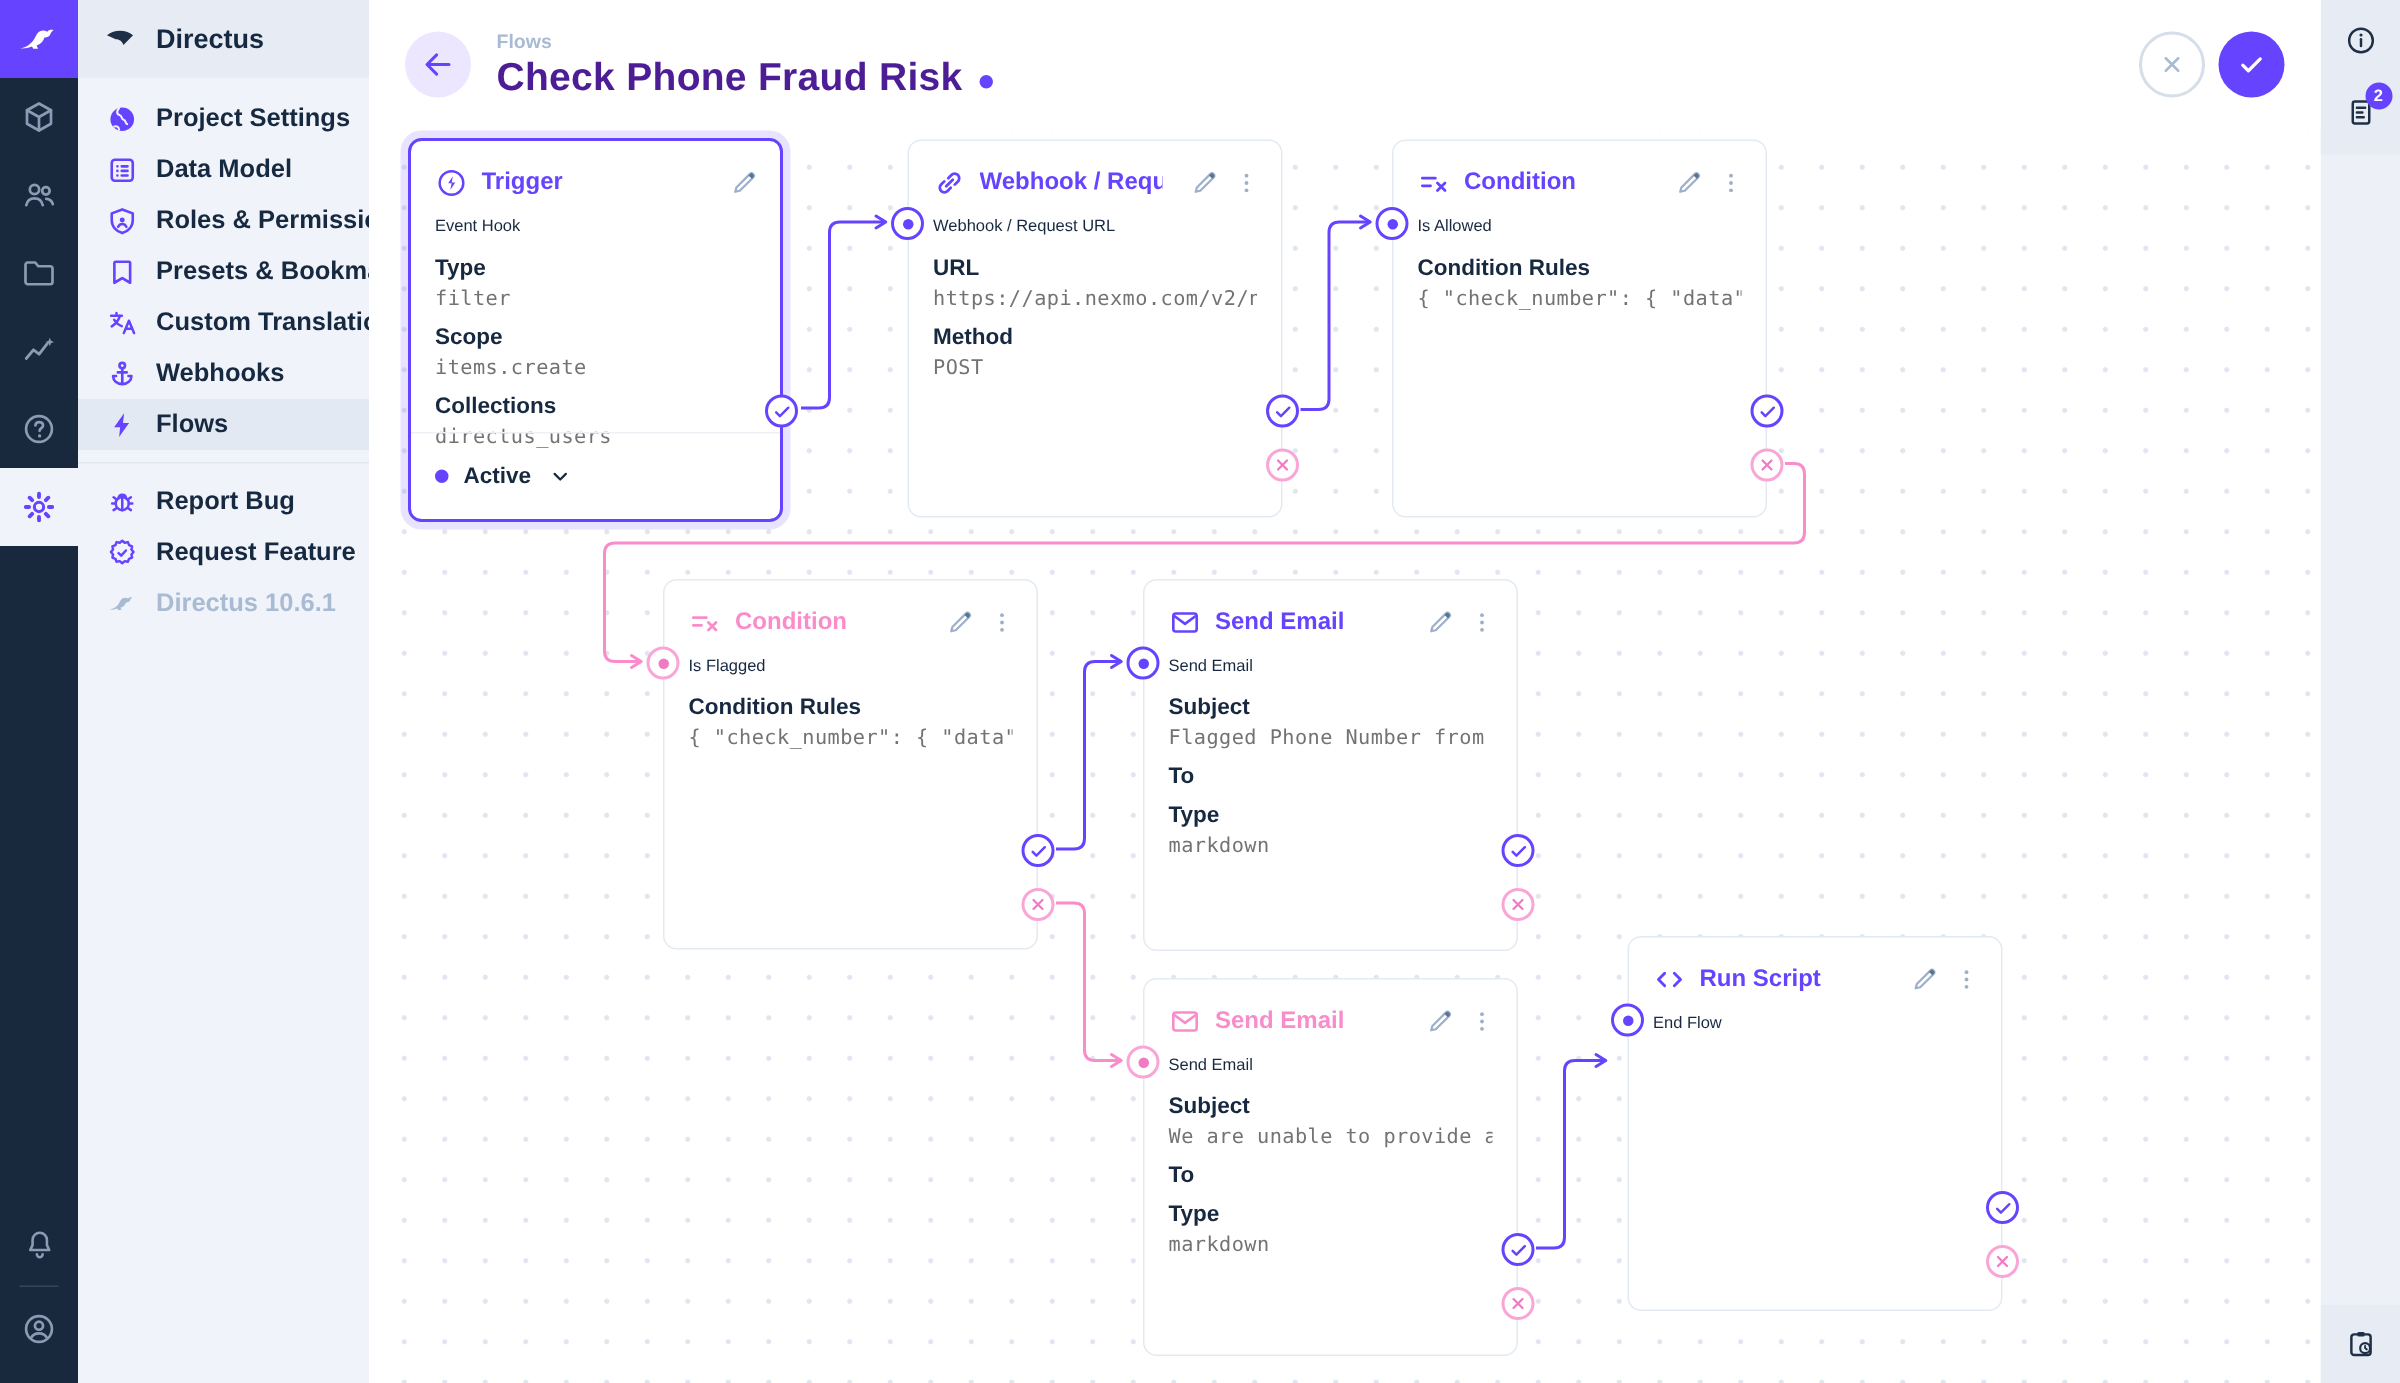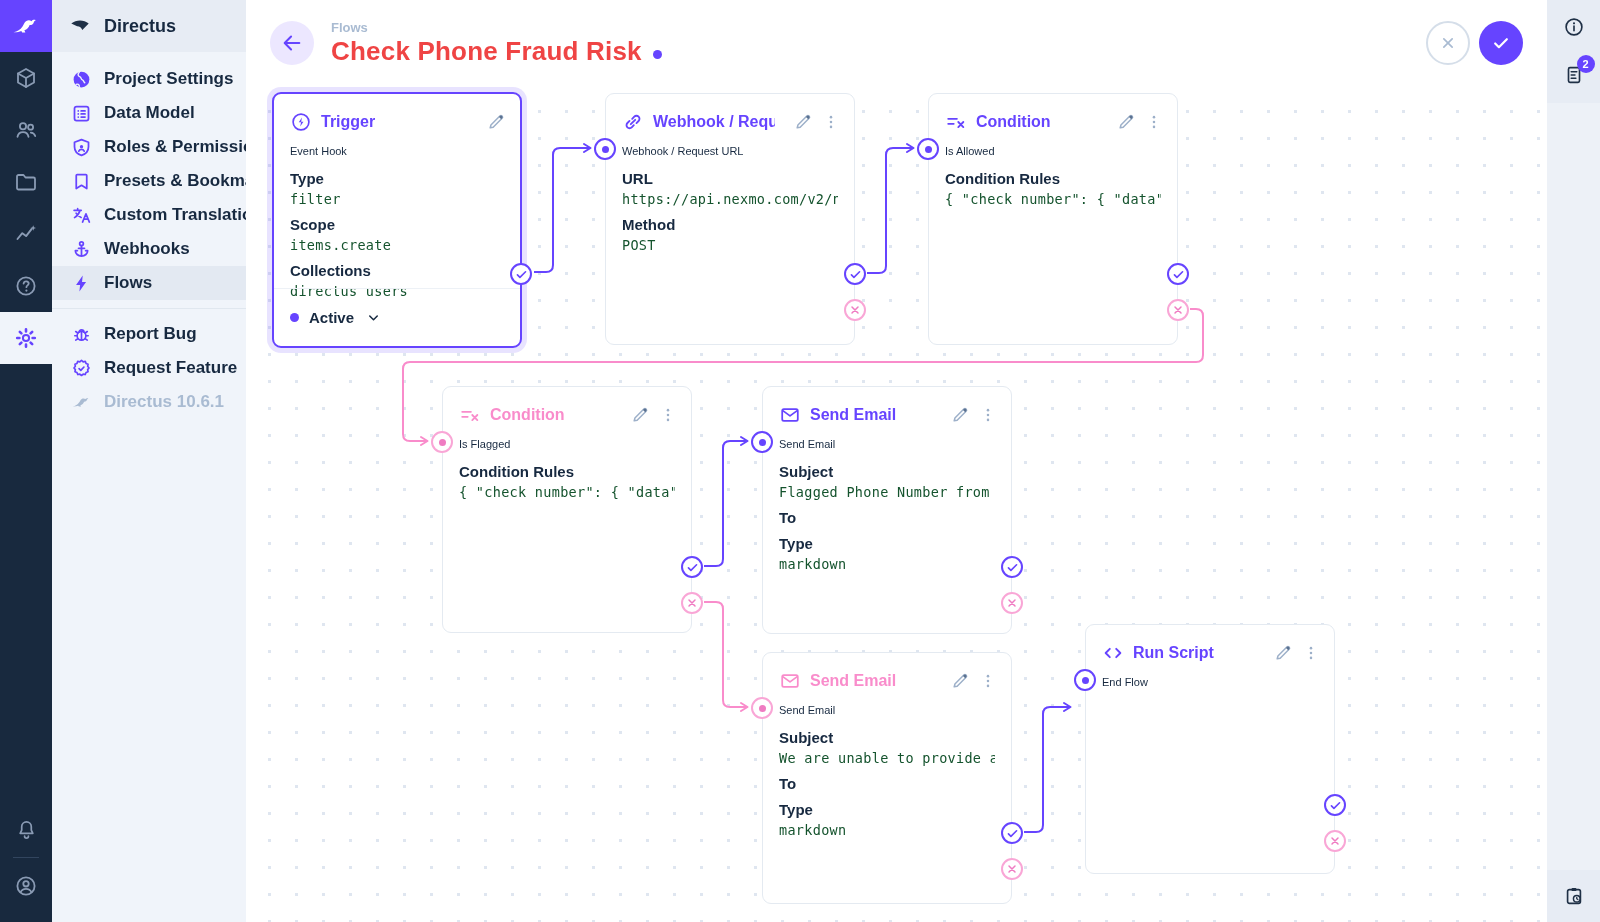--- a/index.html
+++ b/index.html
@@ -25,21 +25,21 @@
   .nav-item.dim{color:#a9bbd2}
   .nav-item.dim .nico{color:#a9bbd2}
   .nav-divider{height:1px;background:#e0e7ef;margin:8px 0}
 
   
   .main{flex:1;position:relative;min-width:0;background:#fff}
   .header{height:86px;display:flex;align-items:center;padding:0 24px;position:relative;z-index:6;background:#fff}
   .back-btn{width:44px;height:44px;border-radius:50%;background:#ece7ff;color:#6644ff;display:grid;place-items:center;margin-right:17px;border:none;cursor:pointer;flex-shrink:0}
   .crumb{font-size:13px;font-weight:600;color:#a9bbd2;margin-bottom:1px}
   .title-row{display:flex;align-items:center}
-  .page-title{font-size:26px;font-weight:700;color:#ef4444;letter-spacing:.2px}
+  .page-title{font-size:26px;font-weight:700;color:#4c1d95;letter-spacing:.2px}
   .unsaved-dot{width:9px;height:9px;border-radius:50%;background:#6644ff;margin-left:11px;margin-top:6px}
   .header-actions{margin-left:auto;display:flex;gap:9px;align-items:center}
   .btn-circle{width:44px;height:44px;border-radius:50%;display:grid;place-items:center;cursor:pointer}
   .btn-cancel{background:#fff;border:2px solid #d5dee9;color:#a9bbd2}
   .btn-save{background:#6644ff;border:none;color:#fff}
 
   .canvas{position:absolute;left:0;top:86px;right:0;bottom:0;overflow:hidden;
     background-image:radial-gradient(circle,#dfe6f0 1.5px,transparent 1.7px);
     background-size:27px 27px;background-position:10px 12px}
   .wires{position:absolute;left:0;top:0;z-index:1}
@@ -50,21 +50,21 @@
   .card-header{display:flex;align-items:center;gap:9px;padding:17px 14px 0 16px}
   .card-icon{display:grid;place-items:center;flex-shrink:0}
   .card-title{font-size:16px;font-weight:700;white-space:nowrap;overflow:hidden;flex:0 1 auto;min-width:0}
   .card.primary .card-title,.card.primary .card-icon{color:#6644ff}
   .card.secondary .card-title,.card.secondary .card-icon{color:#f98ccb}
   .hspacer{flex:1}
   .ghost-icon{color:#9db0c9;display:grid;place-items:center;flex-shrink:0;cursor:pointer}
   .card-name{padding:0 16px;font-size:11px;margin-top:9px;line-height:19px}
   .field{padding:0 16px;margin-top:9px}
   .field-label{font-size:15px;font-weight:700}
-  .field-value{font-family:"DejaVu Sans Mono",monospace;font-size:13.5px;color:#14532d;white-space:nowrap;overflow:hidden;margin-top:4px;letter-spacing:.3px}
+  .field-value{font-family:"DejaVu Sans Mono",monospace;font-size:13.5px;color:#737373;white-space:nowrap;overflow:hidden;margin-top:4px;letter-spacing:.3px}
   .card-footer{position:absolute;left:0;right:0;bottom:0;height:58px;border-top:1px solid #edf1f6;display:flex;align-items:center;gap:10px;padding:0 16px;font-size:15px;font-weight:600;cursor:pointer}
   .status-dot{width:9px;height:9px;border-radius:50%;background:#6644ff}
   .chev{color:#172940;display:grid;place-items:center;margin-left:2px}
 
   .handle{position:absolute;width:22px;height:22px;border-radius:50%;background:#fff;display:grid;place-items:center;z-index:3;cursor:pointer}
   .handle.h-primary{border:2px solid #6644ff;color:#6644ff}
   .handle.h-secondary{border:2px solid #f9a6d6;color:#ef7cc2}
   .handle.input{left:-12px;top:44px}
   .handle.resolve{right:-12px;top:169px}
   .handle.reject{right:-12px;top:205px}

